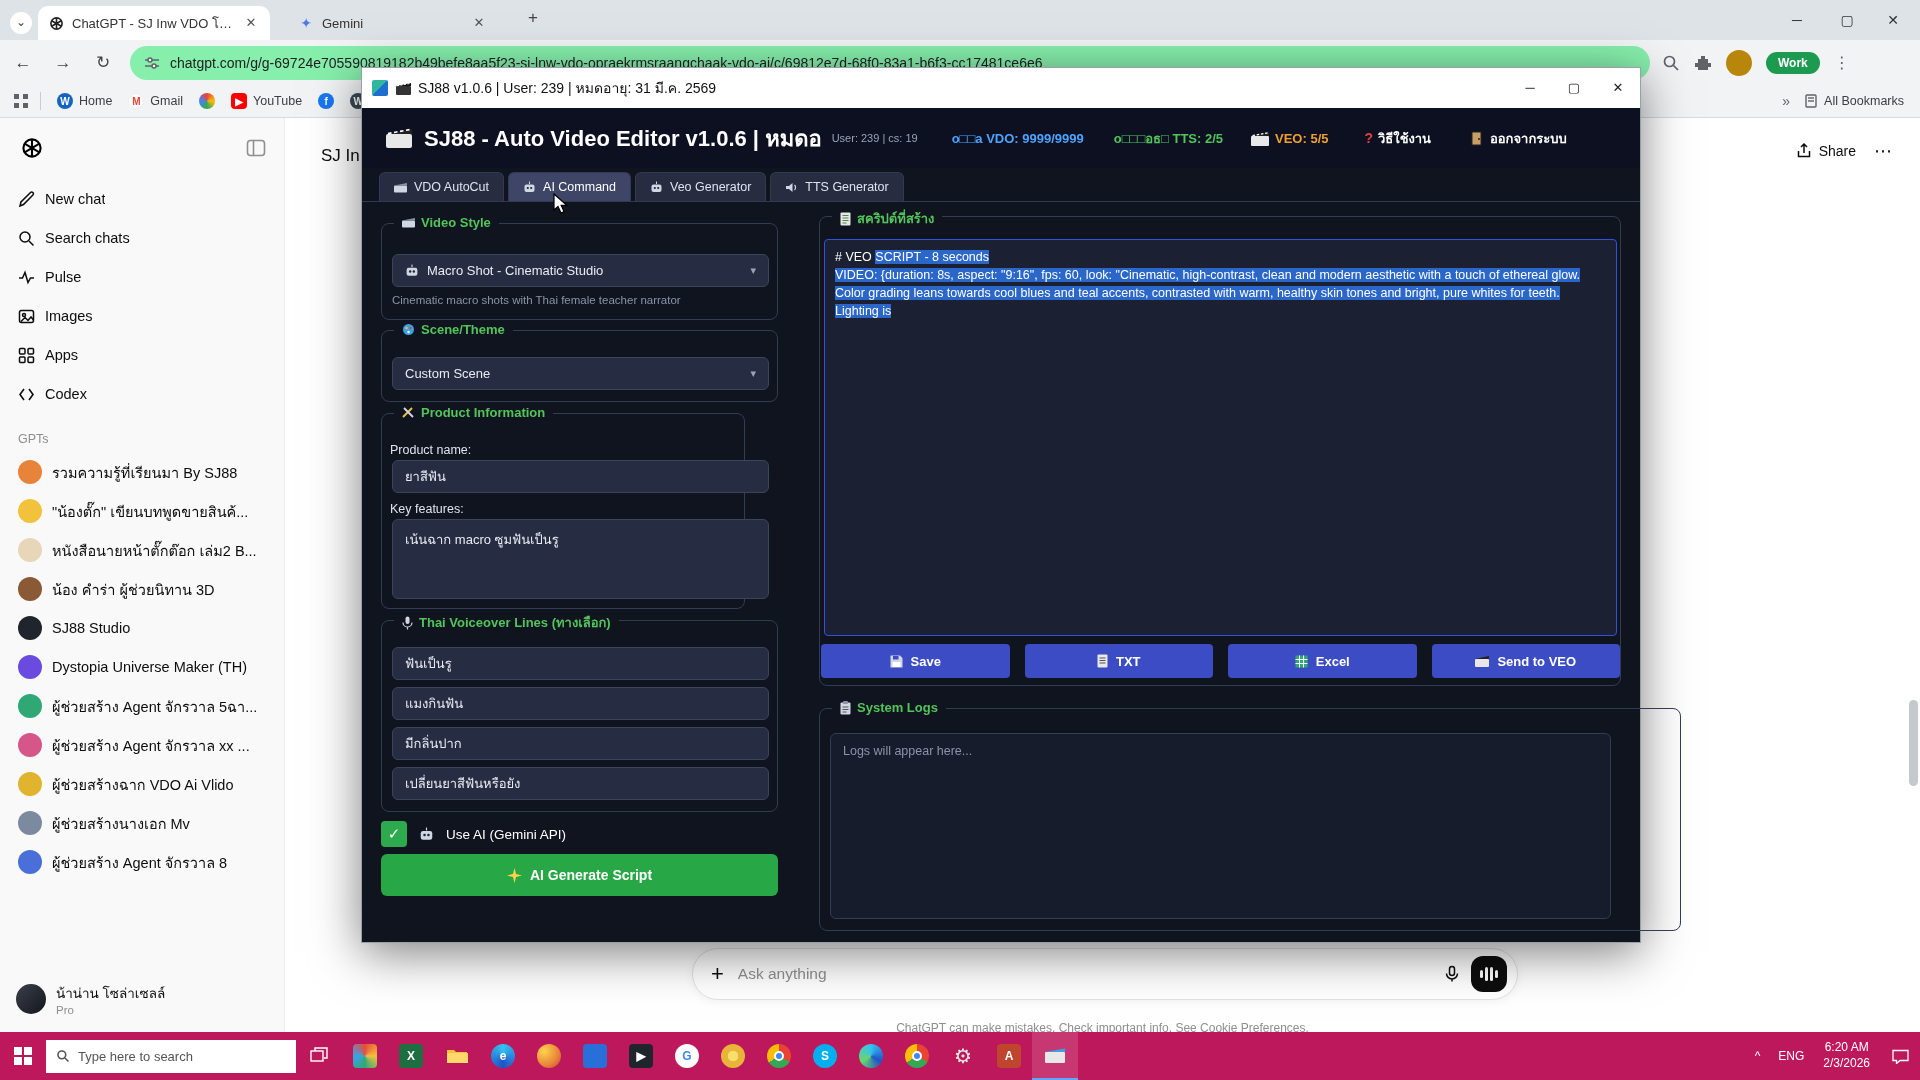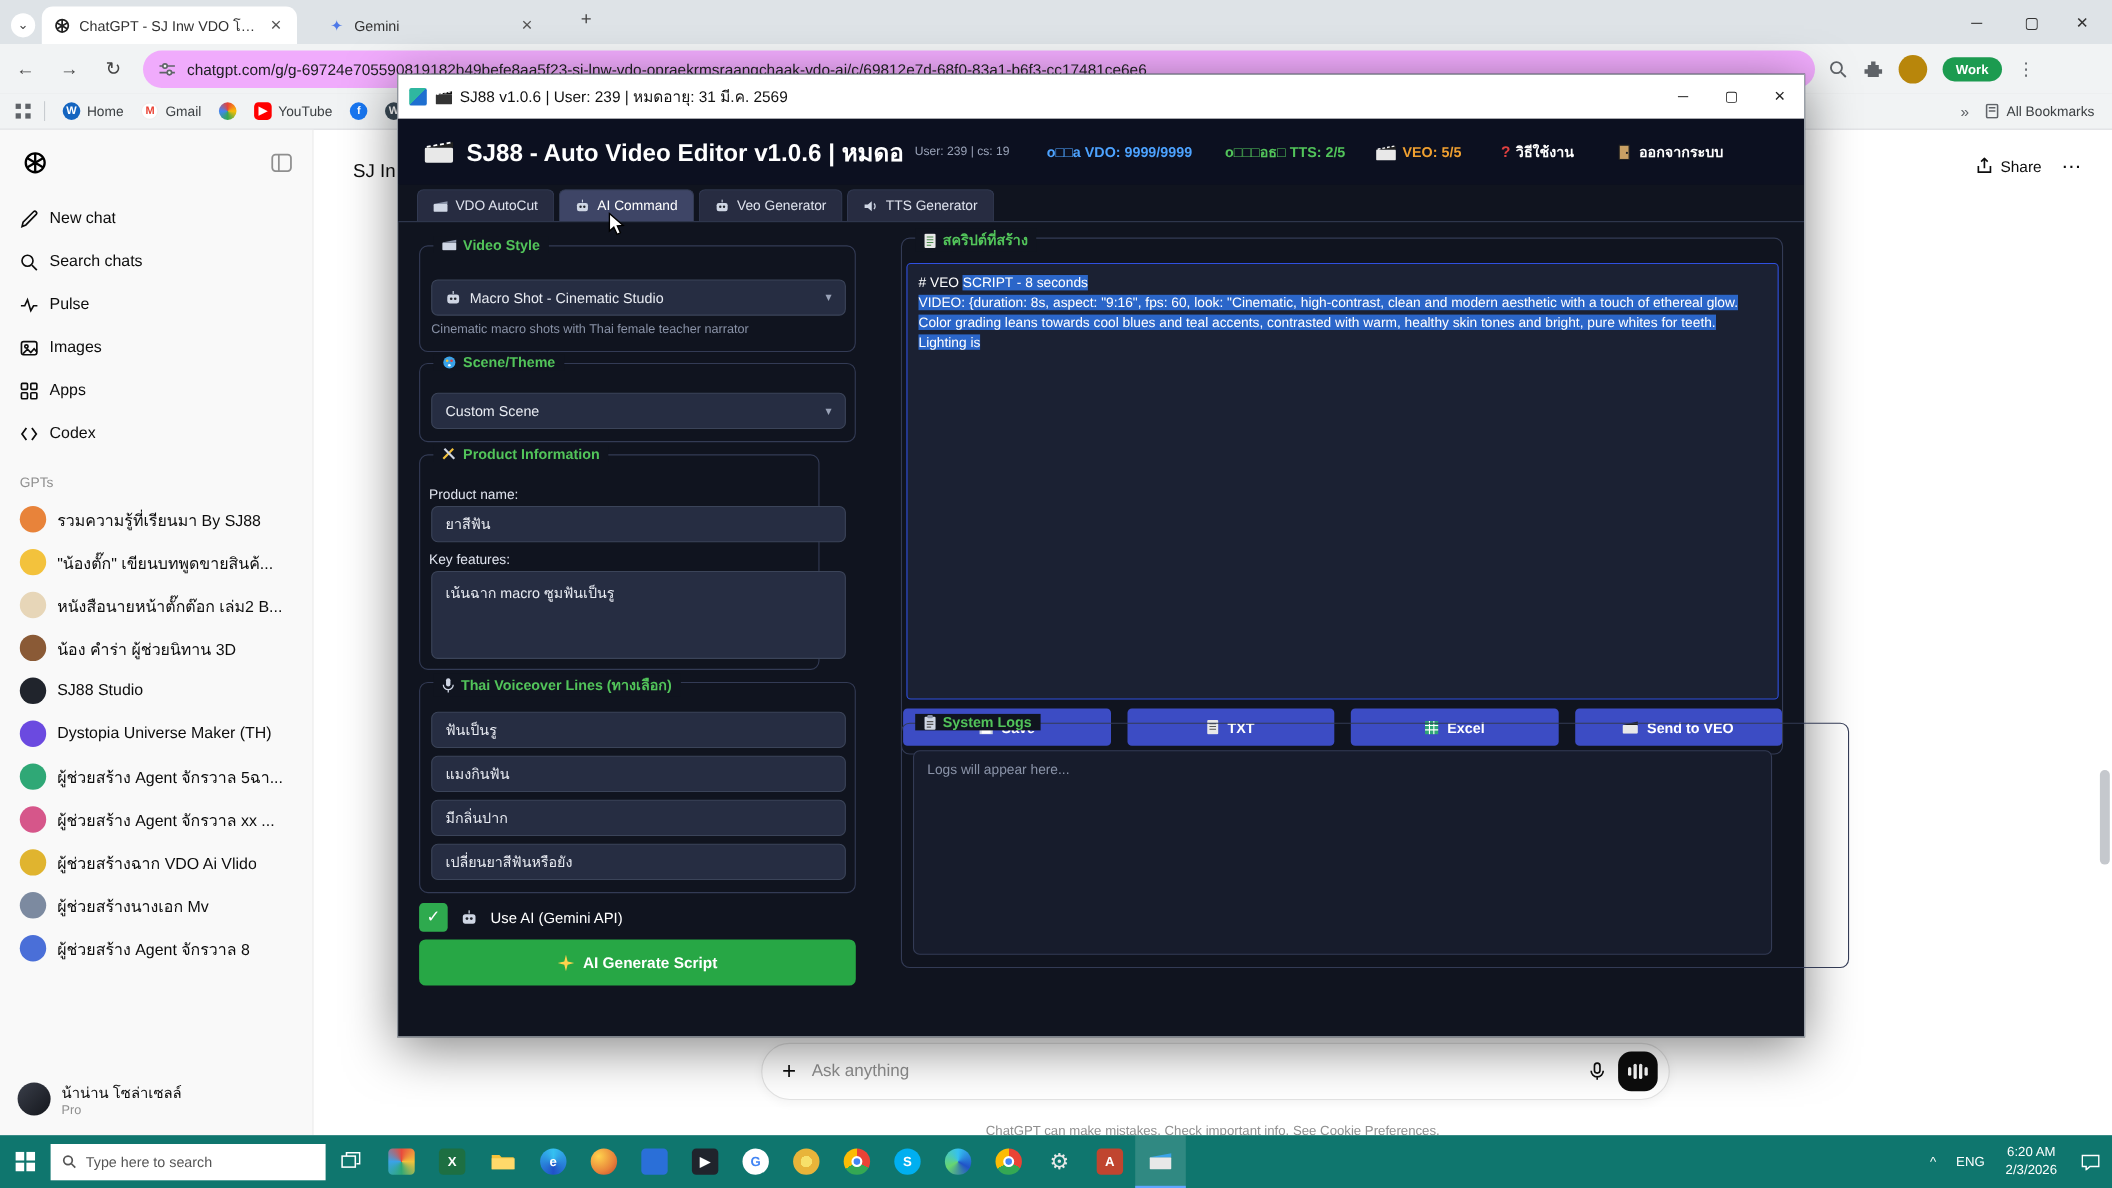--- a/index.html
+++ b/index.html
@@ -11,21 +11,21 @@
   .tabstrip { position:absolute; left:0; top:0; width:1920px; height:40px; background:#dee3e7; }
   .tab { position:absolute; top:6px; height:34px; border-radius:10px 10px 0 0; display:flex; align-items:center; padding:0 10px; font-size:13px; color:#333; }
   .tab.active { background:#fff; }
   .tab .title { white-space:nowrap; overflow:hidden; text-overflow:ellipsis; flex:1; }
   .tab .x { margin-left:8px; color:#555; font-size:13px; width:18px; height:18px; border-radius:50%; text-align:center; line-height:18px; }
   .favicon { width:16px; height:16px; margin-right:8px; flex:0 0 16px; display:flex; align-items:center; justify-content:center; }
   .tabsearch { position:absolute; left:10px; top:12px; width:22px; height:22px; border-radius:50%; background:#fff; color:#444; text-align:center; line-height:20px; font-size:12px; }
   .winctl { position:absolute; top:0; height:40px; width:46px; text-align:center; line-height:40px; color:#333; font-size:14px; }
   .toolbar { position:absolute; left:0; top:40px; width:1920px; height:45px; background:#f1f3f4; display:flex; align-items:center; }
   .navbtn { width:34px; height:34px; border-radius:50%; text-align:center; line-height:34px; font-size:17px; color:#444; margin-left:6px; }
-  .omnibox { height:34px; width:1520px; margin-left:10px; background:#f0abfc; border-radius:17px; display:flex; align-items:center; padding:0 14px; }
+  .omnibox { height:34px; width:1520px; margin-left:10px; background:#86efac; border-radius:17px; display:flex; align-items:center; padding:0 14px; }
   .omnibox .url { font-size:14px; color:#202124; white-space:nowrap; overflow:hidden; }
   .toolicons { display:flex; align-items:center; margin-left:12px; gap:14px; }
   .chip { background:#1c9b50; color:#fff; font-size:12px; padding:4px 12px; border-radius:12px; font-weight:bold; display:flex; align-items:center; gap:6px;}
   .bookmarks { position:absolute; left:0; top:85px; width:1920px; height:33px; background:#f1f3f4; border-bottom:1px solid #d7dade; display:flex; align-items:center; font-size:12.5px; color:#3c4043; }
   .bm { display:flex; align-items:center; gap:6px; margin-left:16px; white-space:nowrap; }
   .bmicon { width:16px; height:16px; border-radius:50%; display:inline-flex; align-items:center; justify-content:center; font-size:10px; color:#fff; font-weight:bold; }
 
   
   .page { position:absolute; left:0; top:118px; width:1920px; height:914px; background:#fff; }
   .sidebar { position:absolute; left:0; top:0; width:285px; height:914px; background:#f9f9f9; border-right:1px solid #ececec; }
@@ -66,21 +66,21 @@
   .hint { color:#8a93a8; font-size:11.5px; }
   .flabel { color:#dfe3ee; font-size:12.5px; }
   .greenbtn { background:#27a745; border-radius:6px; color:#fff; font-weight:bold; font-size:14px; display:flex; align-items:center; justify-content:center; gap:8px; }
   .bluebtn { background:#3c4cc4; border-radius:4px; color:#fff; font-weight:bold; font-size:13px; display:flex; align-items:center; justify-content:center; gap:8px; height:34px; flex:1; }
   .scriptbox { position:absolute; background:#1b2133; border:1.5px solid #3050e0; border-radius:4px; color:#fff; font-size:12.5px; line-height:1.45; padding:8px 10px; }
   .sel { background:#2b66c9; }
   .logsbox { position:absolute; background:#171c2c; border:1px solid #333b55; border-radius:6px; color:#8a93a8; font-size:12.5px; padding:10px 12px; }
   .chk { width:26px; height:26px; background:#2eaa4e; border-radius:4px; color:#fff; text-align:center; line-height:26px; font-size:15px; }
 
   
-  .taskbar { position:absolute; left:0; top:1032px; width:1920px; height:48px; background:#0f766e; display:flex; align-items:center; color:#fff; }
+  .taskbar { position:absolute; left:0; top:1032px; width:1920px; height:48px; background:#be185d; display:flex; align-items:center; color:#fff; }
   .tb-item { width:46px; height:48px; display:flex; align-items:center; justify-content:center; }
   .tb-item.activeapp { background:rgba(255,255,255,.14); border-bottom:2px solid #5fa6ff; }
   .searchbox { width:250px; height:33px; background:#fff; display:flex; align-items:center; gap:8px; padding:0 10px; font-size:13px; color:#555; }
   .appsq { width:24px; height:24px; border-radius:4px; display:flex; align-items:center; justify-content:center; font-size:12px; font-weight:bold; color:#fff; }
   .tray { margin-left:auto; display:flex; align-items:center; height:48px; }
   .tray .t { font-size:12px; padding:0 9px; }
   .clock { text-align:center; font-size:12px; line-height:1.3; padding:0 10px; }
 
   .cursor { position:absolute; left:552px; top:193px; z-index:99; }
   svg { display:block; }
@@ -554,21 +554,21 @@
       <div class="bluebtn">
         <svg width="14" height="12" viewBox="0 0 14 12">
             <rect y="4" width="14" height="8" rx="1" fill="#e8e8e8"></rect>
             <path d="M0 4 L14 1 V4 Z" fill="#222"></path>
           </svg>
         <span>Send to VEO</span>
       </div>
     </div>
   </div>
 
-  <div class="fs" style="left:457px; top:589px; width:862px; height:223px;padding-left:29px;">
+  <div class="fs" style="left:457px; top:640px; width:862px; height:223px;padding-left:29px;">
     <span class="legend">
       <svg width="11" height="14" viewBox="0 0 11 14">
           <rect x="0.5" y="1.5" width="10" height="12" rx="1" fill="#cfd6e4"></rect>
           <rect x="3" y="0" width="5" height="3" rx="1" fill="#8a93a8"></rect>
           <path d="M2.5 6 h6 M2.5 8.5 h6 M2.5 11 h4" stroke="#555" stroke-width="1"></path>
         </svg>
       <span>System Logs</span>
     </span>
     <div class="logsbox" style="left:10px; top:24px; width:781px; height:186px;">
       <span>Logs will appear here...</span>

